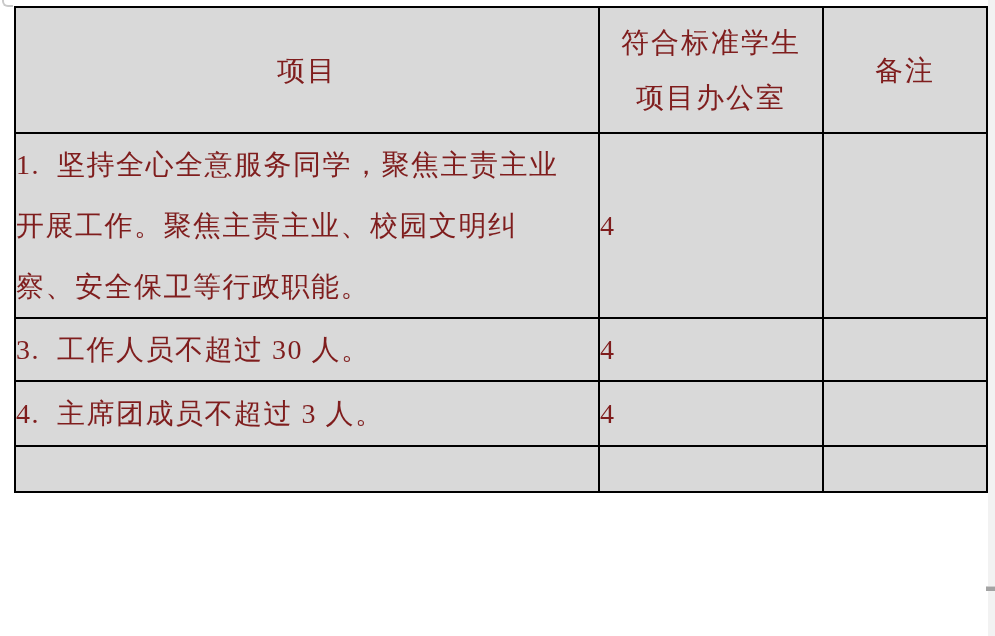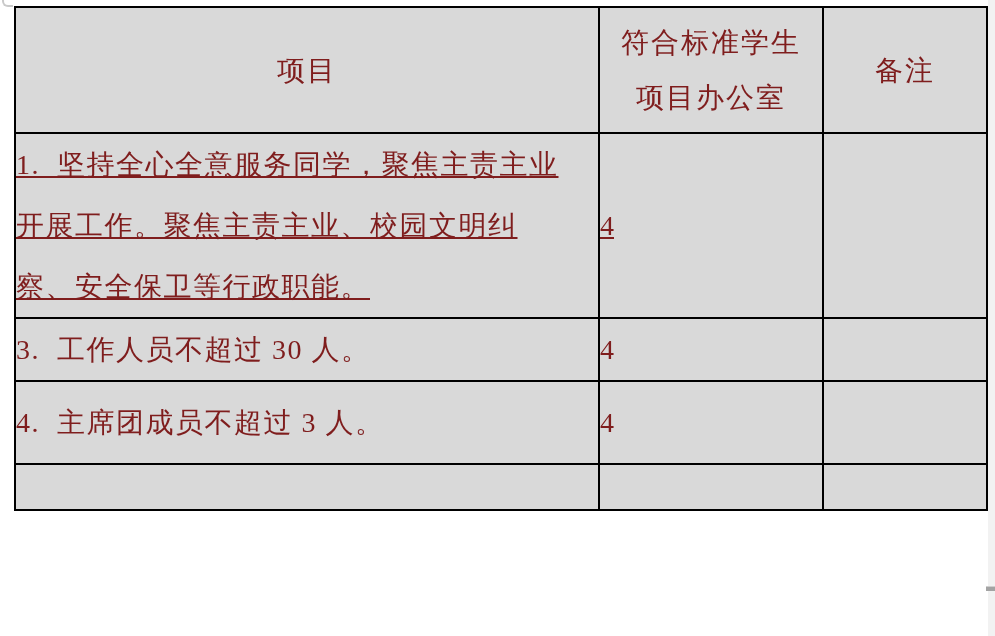--- a/index.html
+++ b/index.html
@@ -54,24 +54,24 @@
     table-layout: fixed;
   }
   table.doc td {
     border: 2px solid #000000;
     background: #d9d9d9;
     font-size: 28px;
     padding: 0;
     overflow: hidden;
   }
   tr.r-header { height: 126px; }
-  tr.r-1 { height: 183px; text-decoration: underline; }
+  tr.r-1 { height: 183px; }
   tr.r-2 { height: 187px; }
   tr.r-3 { height: 63px; }
-  tr.r-4 { height: 83px; margin-left: 47px; }
+  tr.r-4 { height: 65px; margin-left: 47px; }
   tr.r-partial { height: 46px; }
 
   td.cell-head {
     text-align: center;
     vertical-align: middle;
     letter-spacing: 2px;
     line-height: 55px;
   }
   td.cell-item {
     vertical-align: middle;

